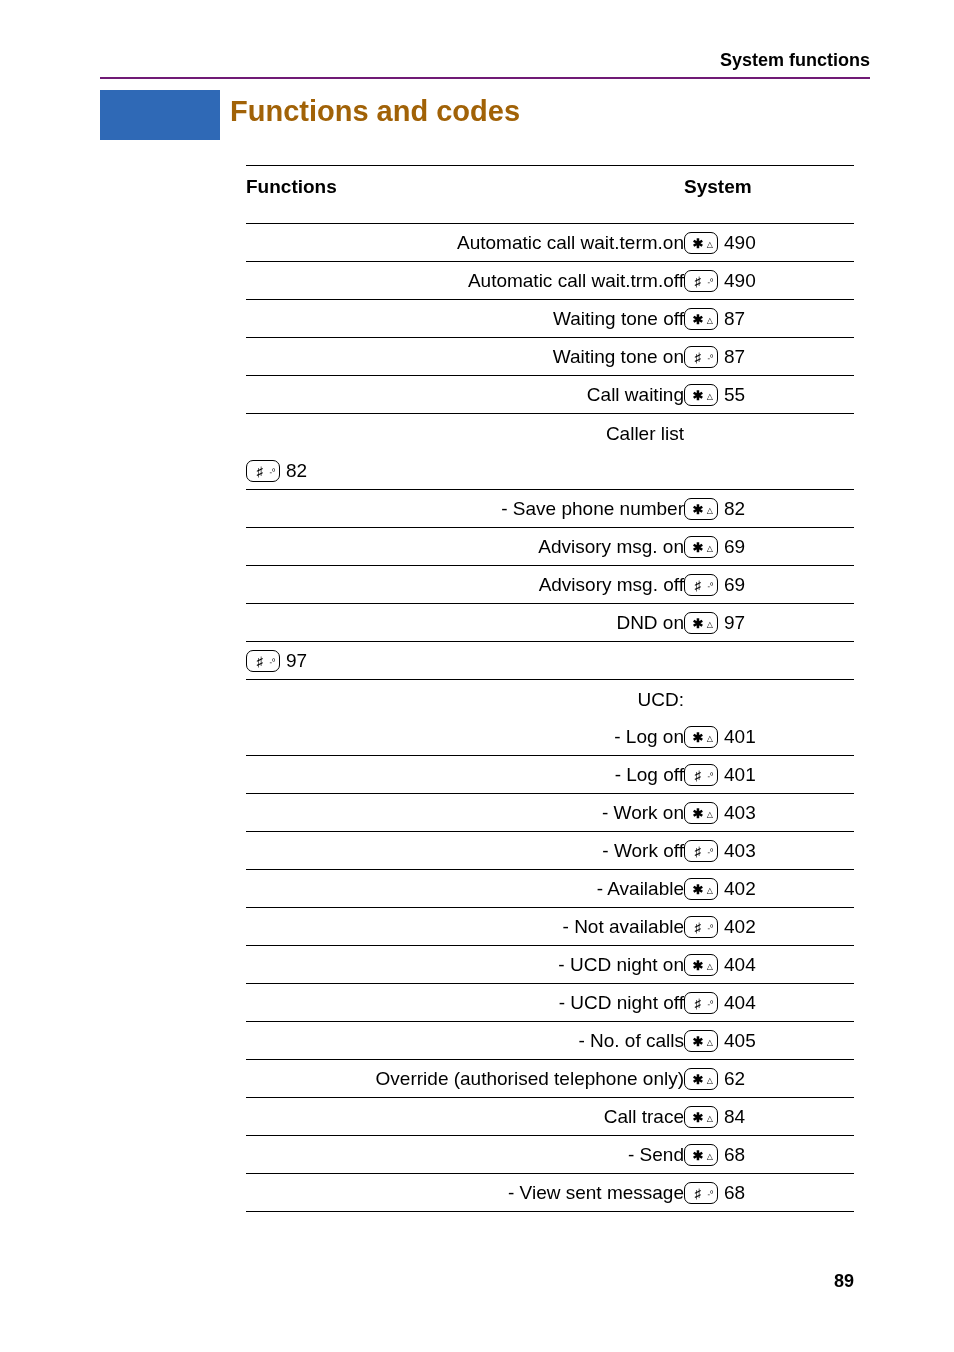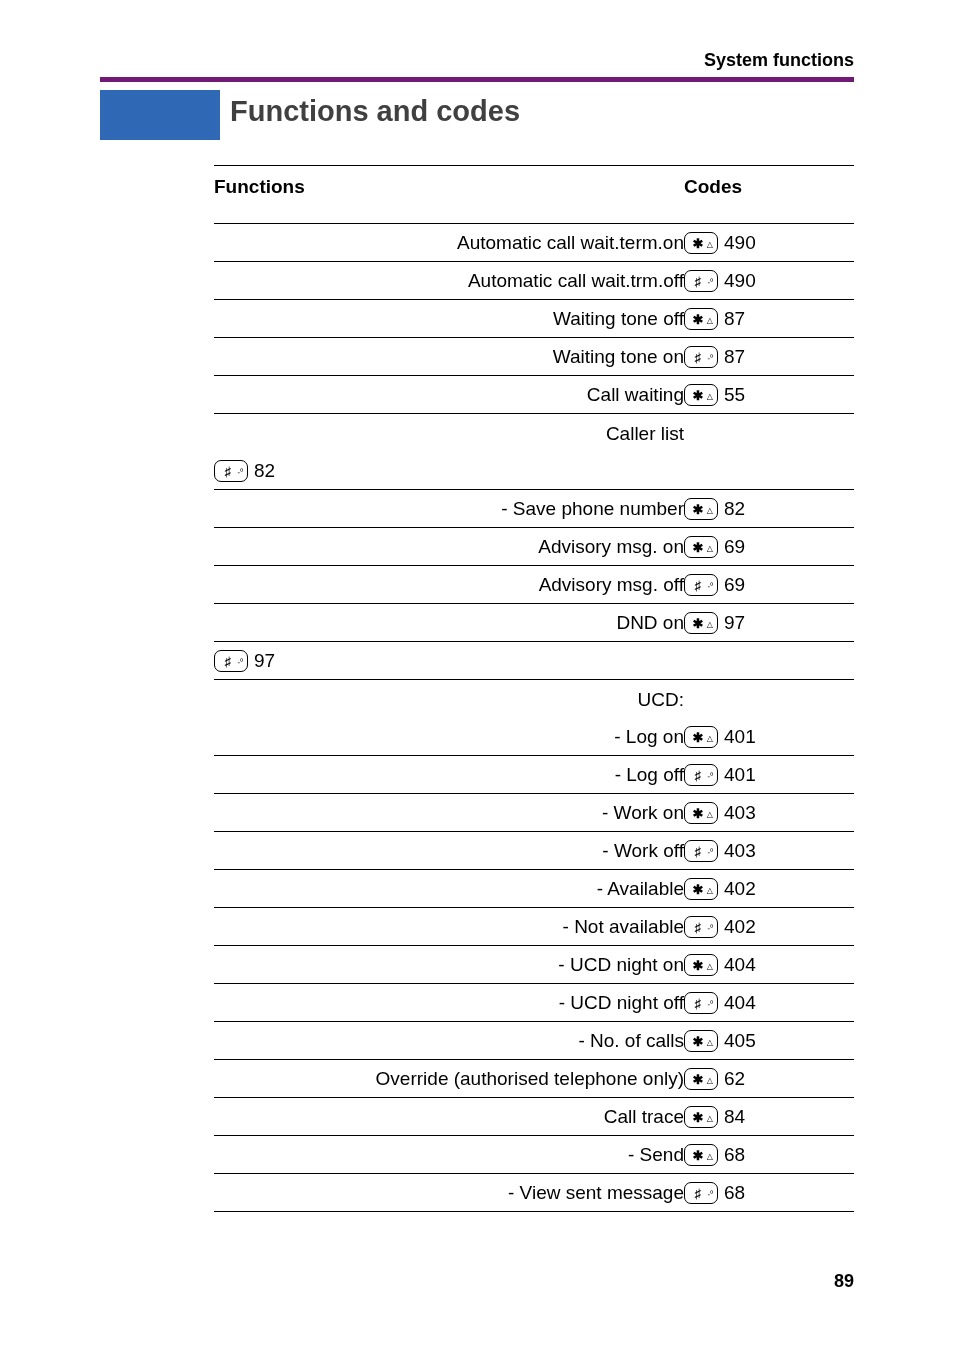--- a/index.html
+++ b/index.html
@@ -8,22 +8,22 @@
     width: 954px;
     height: 1352px;
     background: #fff;
     position: relative;
     color: #000;
   }
   .header-area {
     position: absolute;
     top: 50px;
     left: 100px;
-    right: 100px;
-    border-bottom: 5px solid #701a75;
+    right: 84px;
+    border-bottom: 2px solid #701a75;
     text-align: right;
     padding-bottom: 6px;
   }
   .header-text {
     font-weight: bold;
     font-size: 18px;
   }
   .blue-tab {
     position: absolute;
     top: 90px;
@@ -31,26 +31,26 @@
     width: 120px;
     height: 50px;
     background: #2f69b6;
   }
   .title {
     position: absolute;
     top: 95px;
     left: 230px;
     font-size: 29px;
     font-weight: bold;
-    color: #404040;
+    color: #a16207;
   }
   .table-wrap {
     position: absolute;
     top: 165px;
-    left: 214px;
+    left: 246px;
     right: 100px;
   }
   .thead-row {
     display: flex;
     border-top: 1.5px solid #000;
     border-bottom: 1.5px solid #000;
     padding: 10px 0 25px 0;
     font-weight: bold;
     font-size: 19px;
   }
@@ -99,21 +99,21 @@
   <span class="header-text">System functions</span>
 </div>
 
 <div class="blue-tab"></div>
 
 <div class="title">Functions and codes</div>
 
 <div class="table-wrap">
   <div class="thead-row">
     <div class="th-func">Functions</div>
-    <div class="th-code">Codes</div>
+    <div class="th-code">System</div>
   </div>
   <div id="rows-container">
       <div class="row">
         <div class="func">Automatic call wait.term.on</div>
         <div class="codecell">
           <span class="keyicon">
             <span class="sym-main">✱</span>
             <span class="sym-sub">△</span>
           </span> 
           <span class="codeval">490</span>

